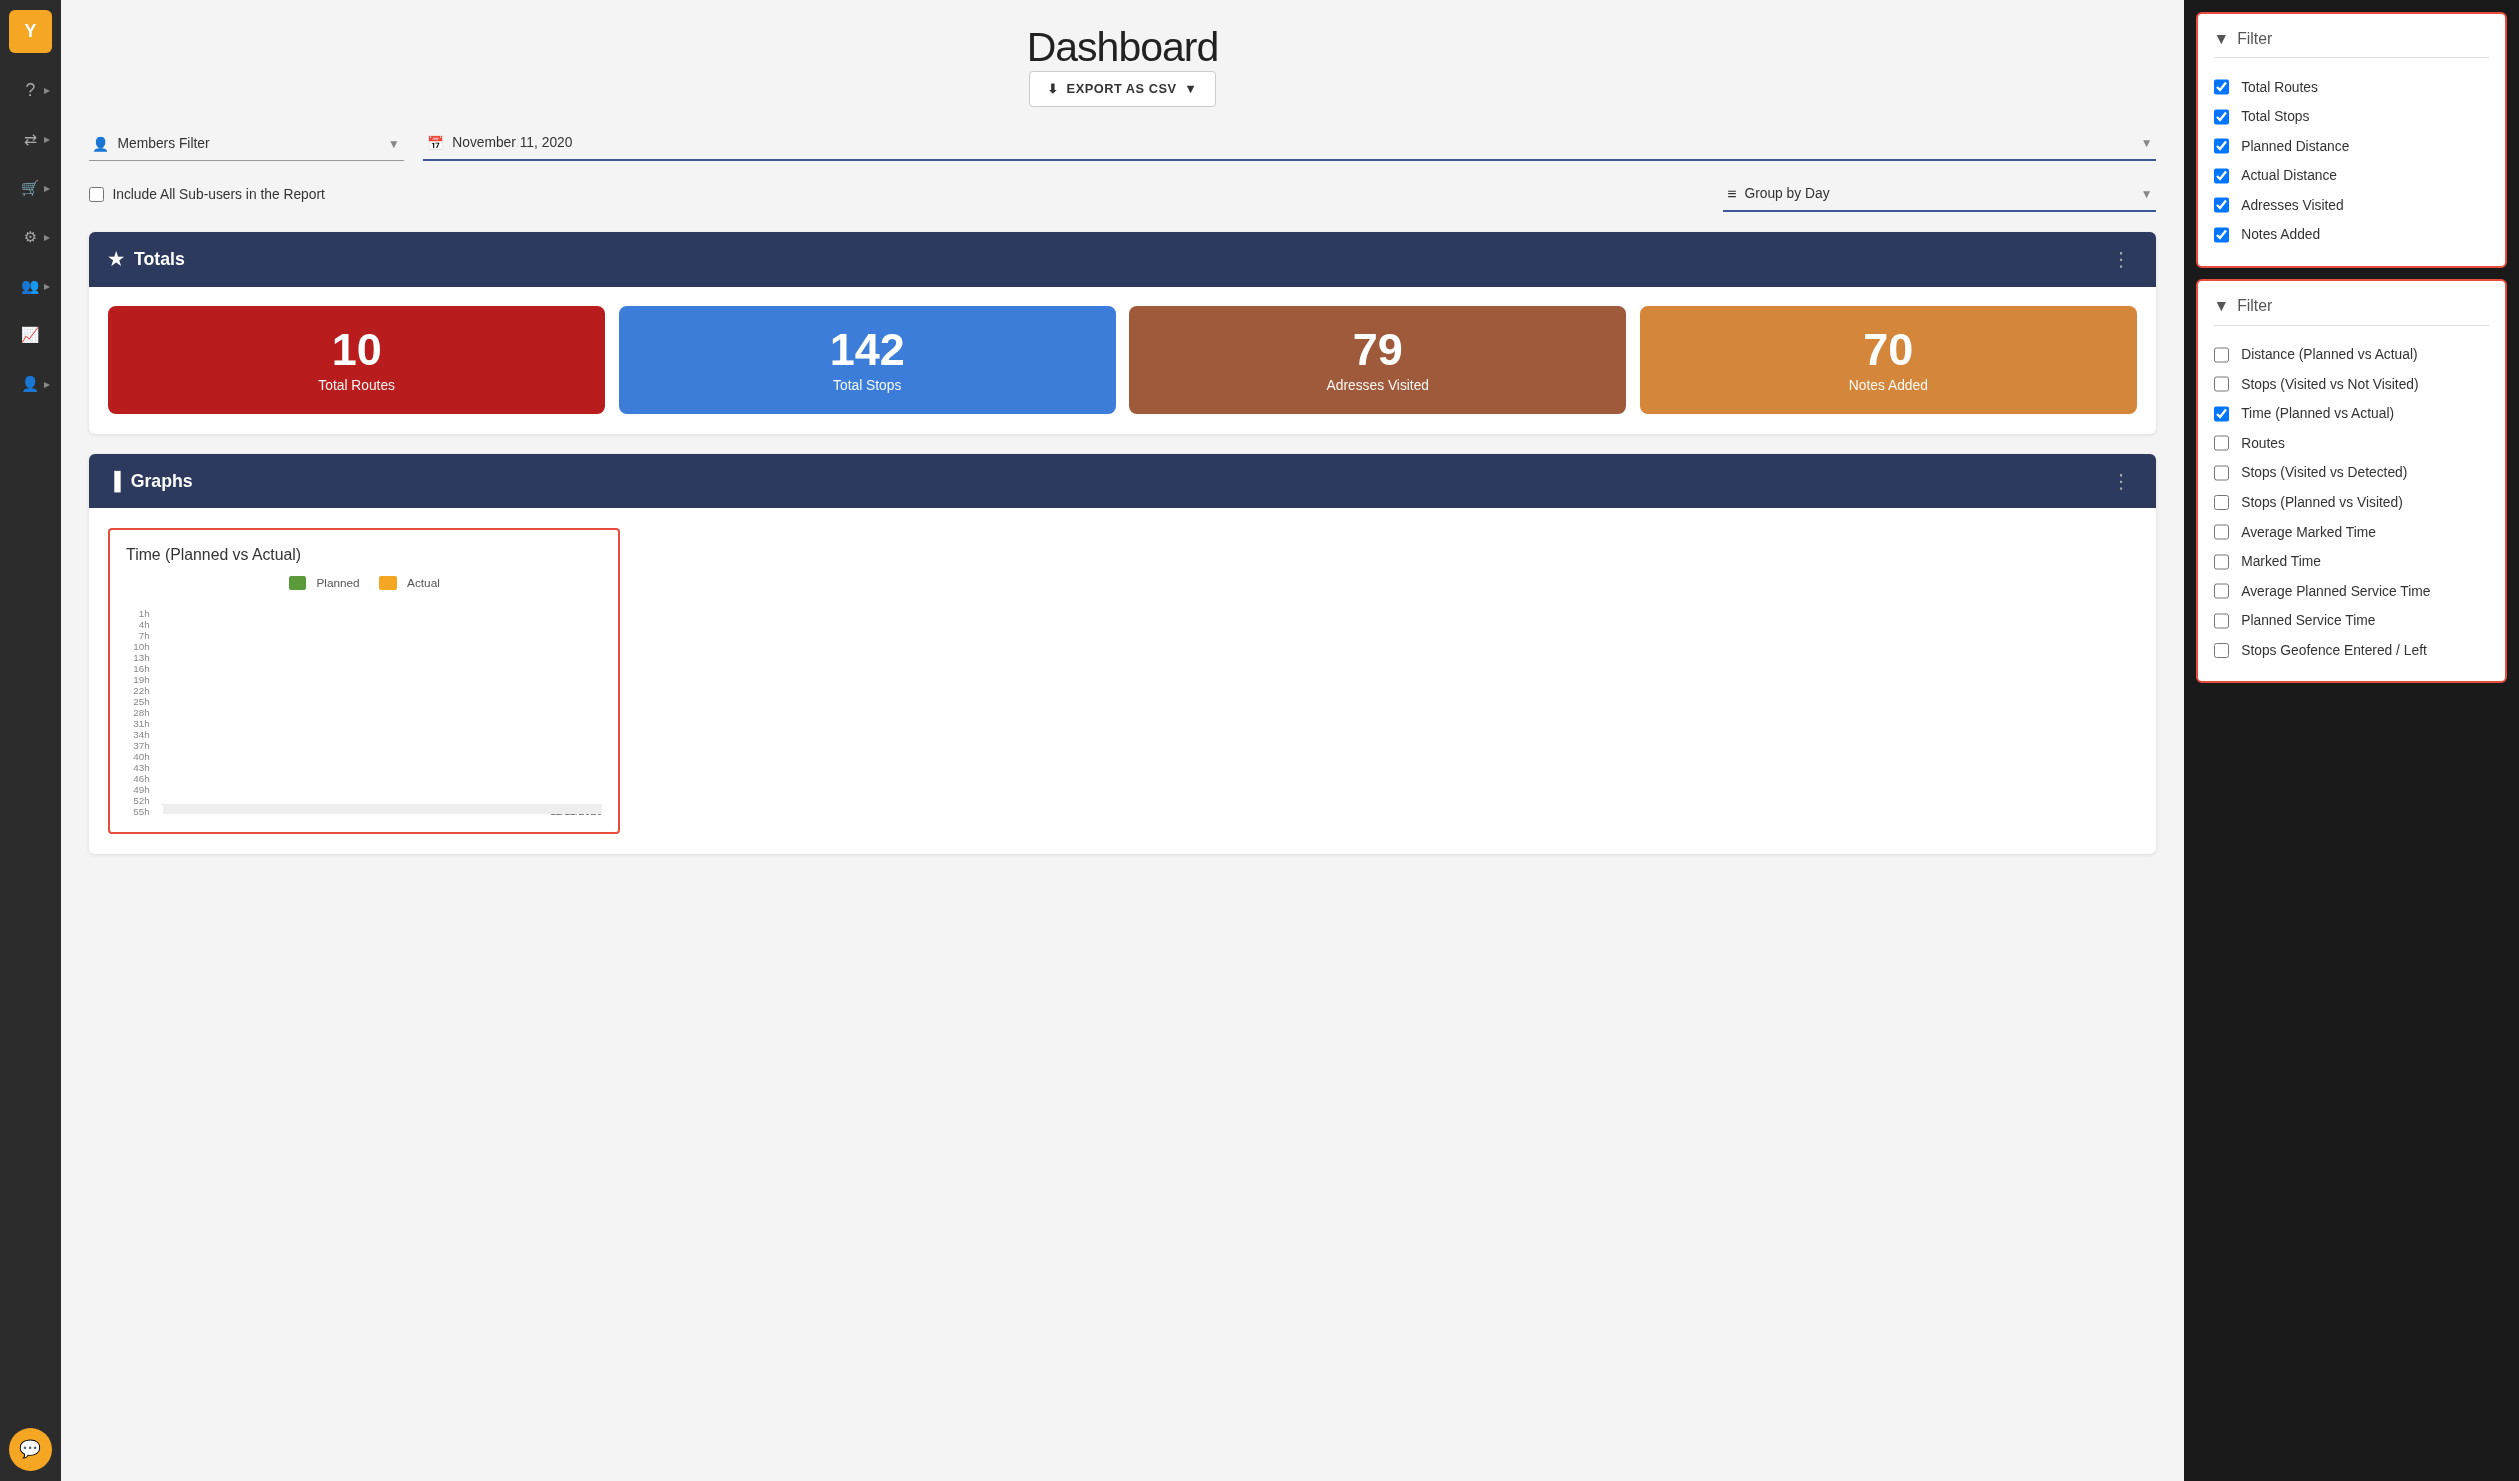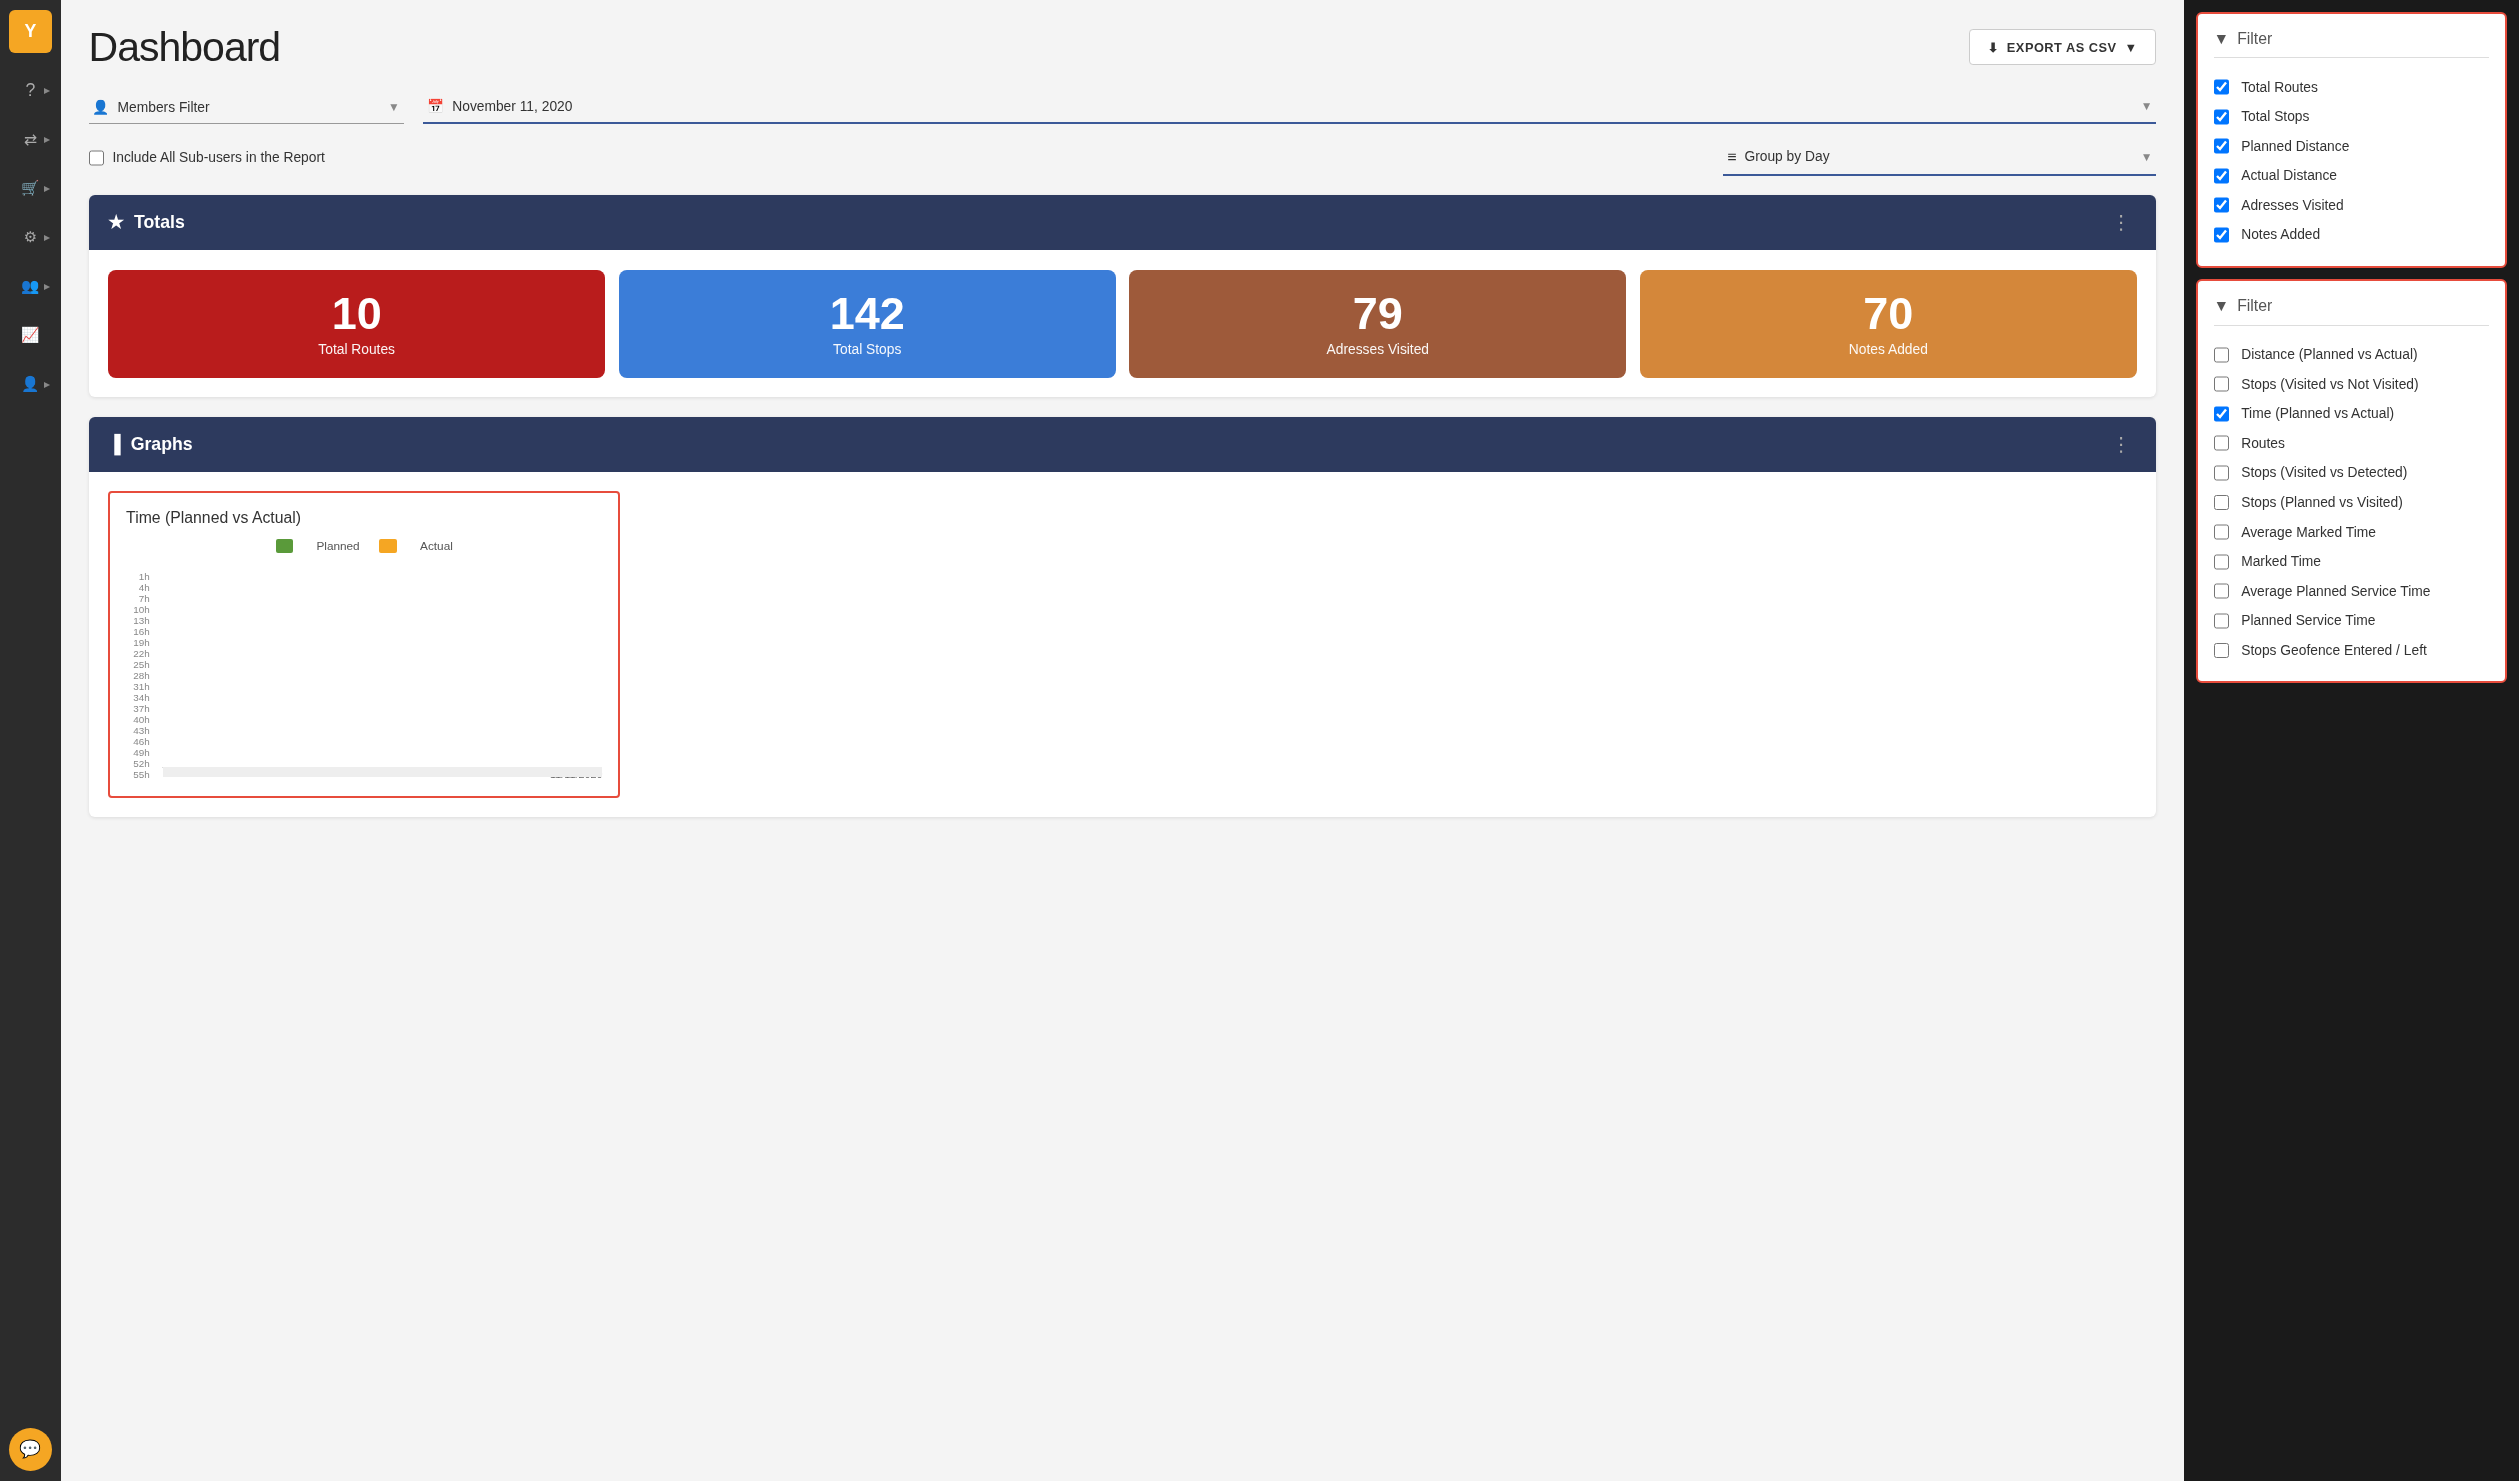--- a/index.html
+++ b/index.html
@@ -71,20 +71,21 @@
       padding: 23.6px 27.6px;
       min-width: 0;
     }
 
     
     .header {
       display: flex;
       align-items: center;
       justify-content: space-between;
       margin-bottom: 19.7px;
+      flex-direction: column;
     }
     .page-title {
       font-size: 41px;
       font-weight: 300;
       color: #222;
       letter-spacing: -1px;
     }
     .export-btn {
       background: #fff;
       border: 1px solid #ccc;
@@ -243,21 +244,21 @@
       margin-bottom: 11.8px;
     }
     .graph-legend {
       display: flex;
       gap: 19.7px;
       justify-content: center;
       margin-bottom: 9.9px;
       font-size: 11.8px;
       color: #555;
     }
-    .legend-item { display: flex; align-items: center; gap: 23px; }
+    .legend-item { display: flex; align-items: center; gap: 10px; }
     .legend-dot { width: 17.7px; height: 13.8px; border-radius: 2px; }
     .legend-green { background: #5a9a3a; }
     .legend-orange { background: #f5a623; }
 
     
     .bar-chart-container {
       display: flex;
       gap: 7.9px;
       align-items: flex-end;
       height: 217px;

